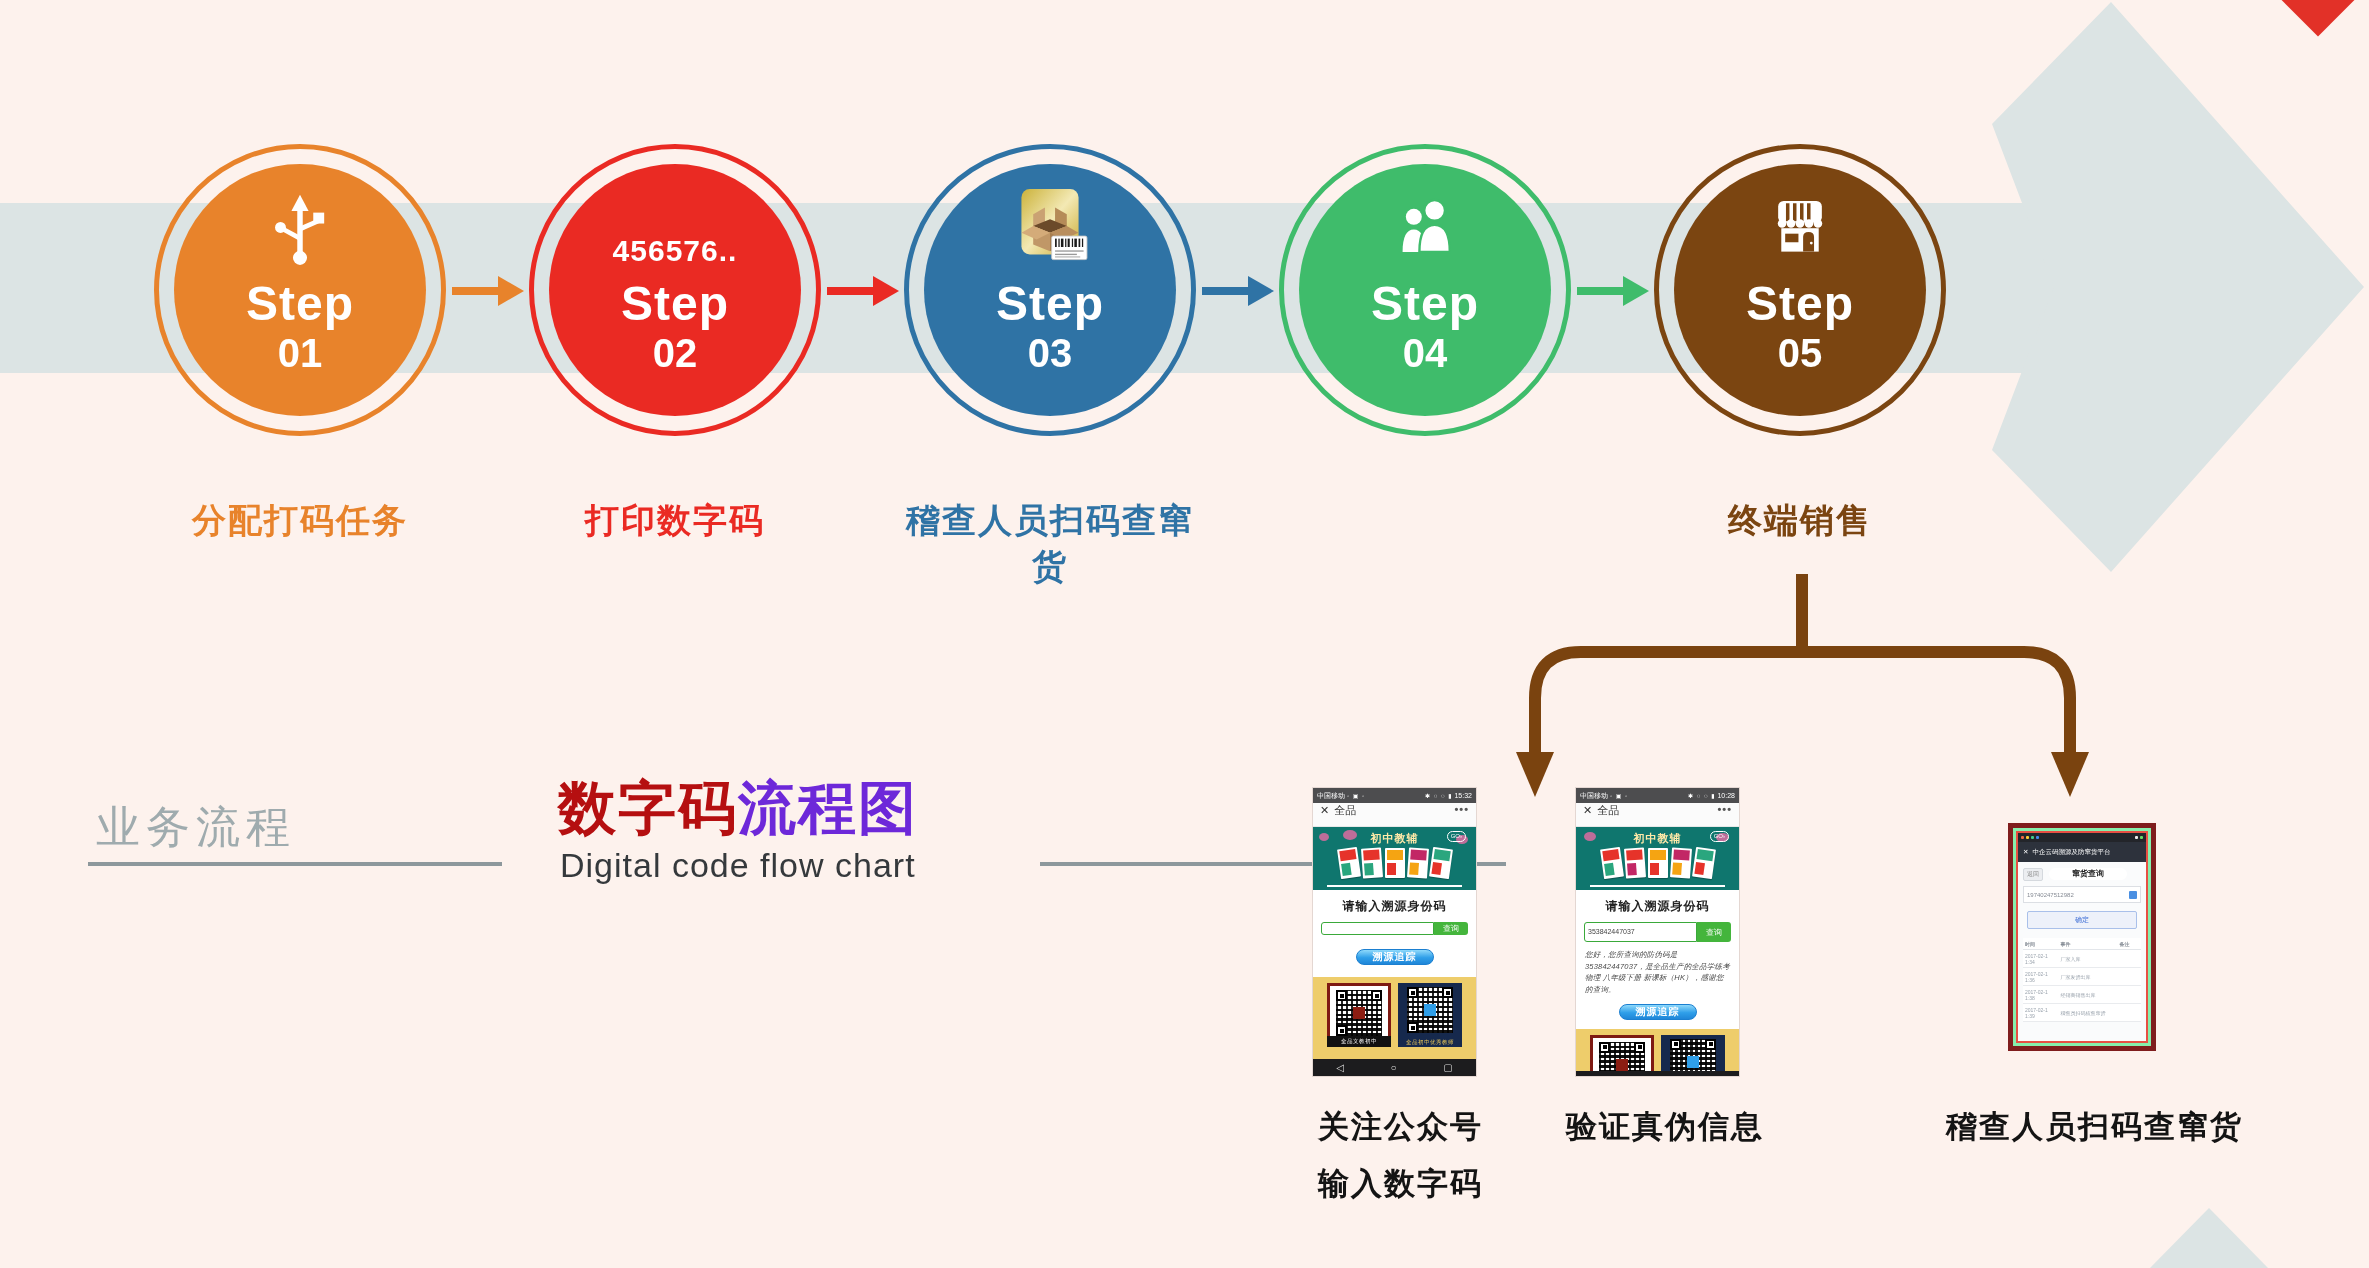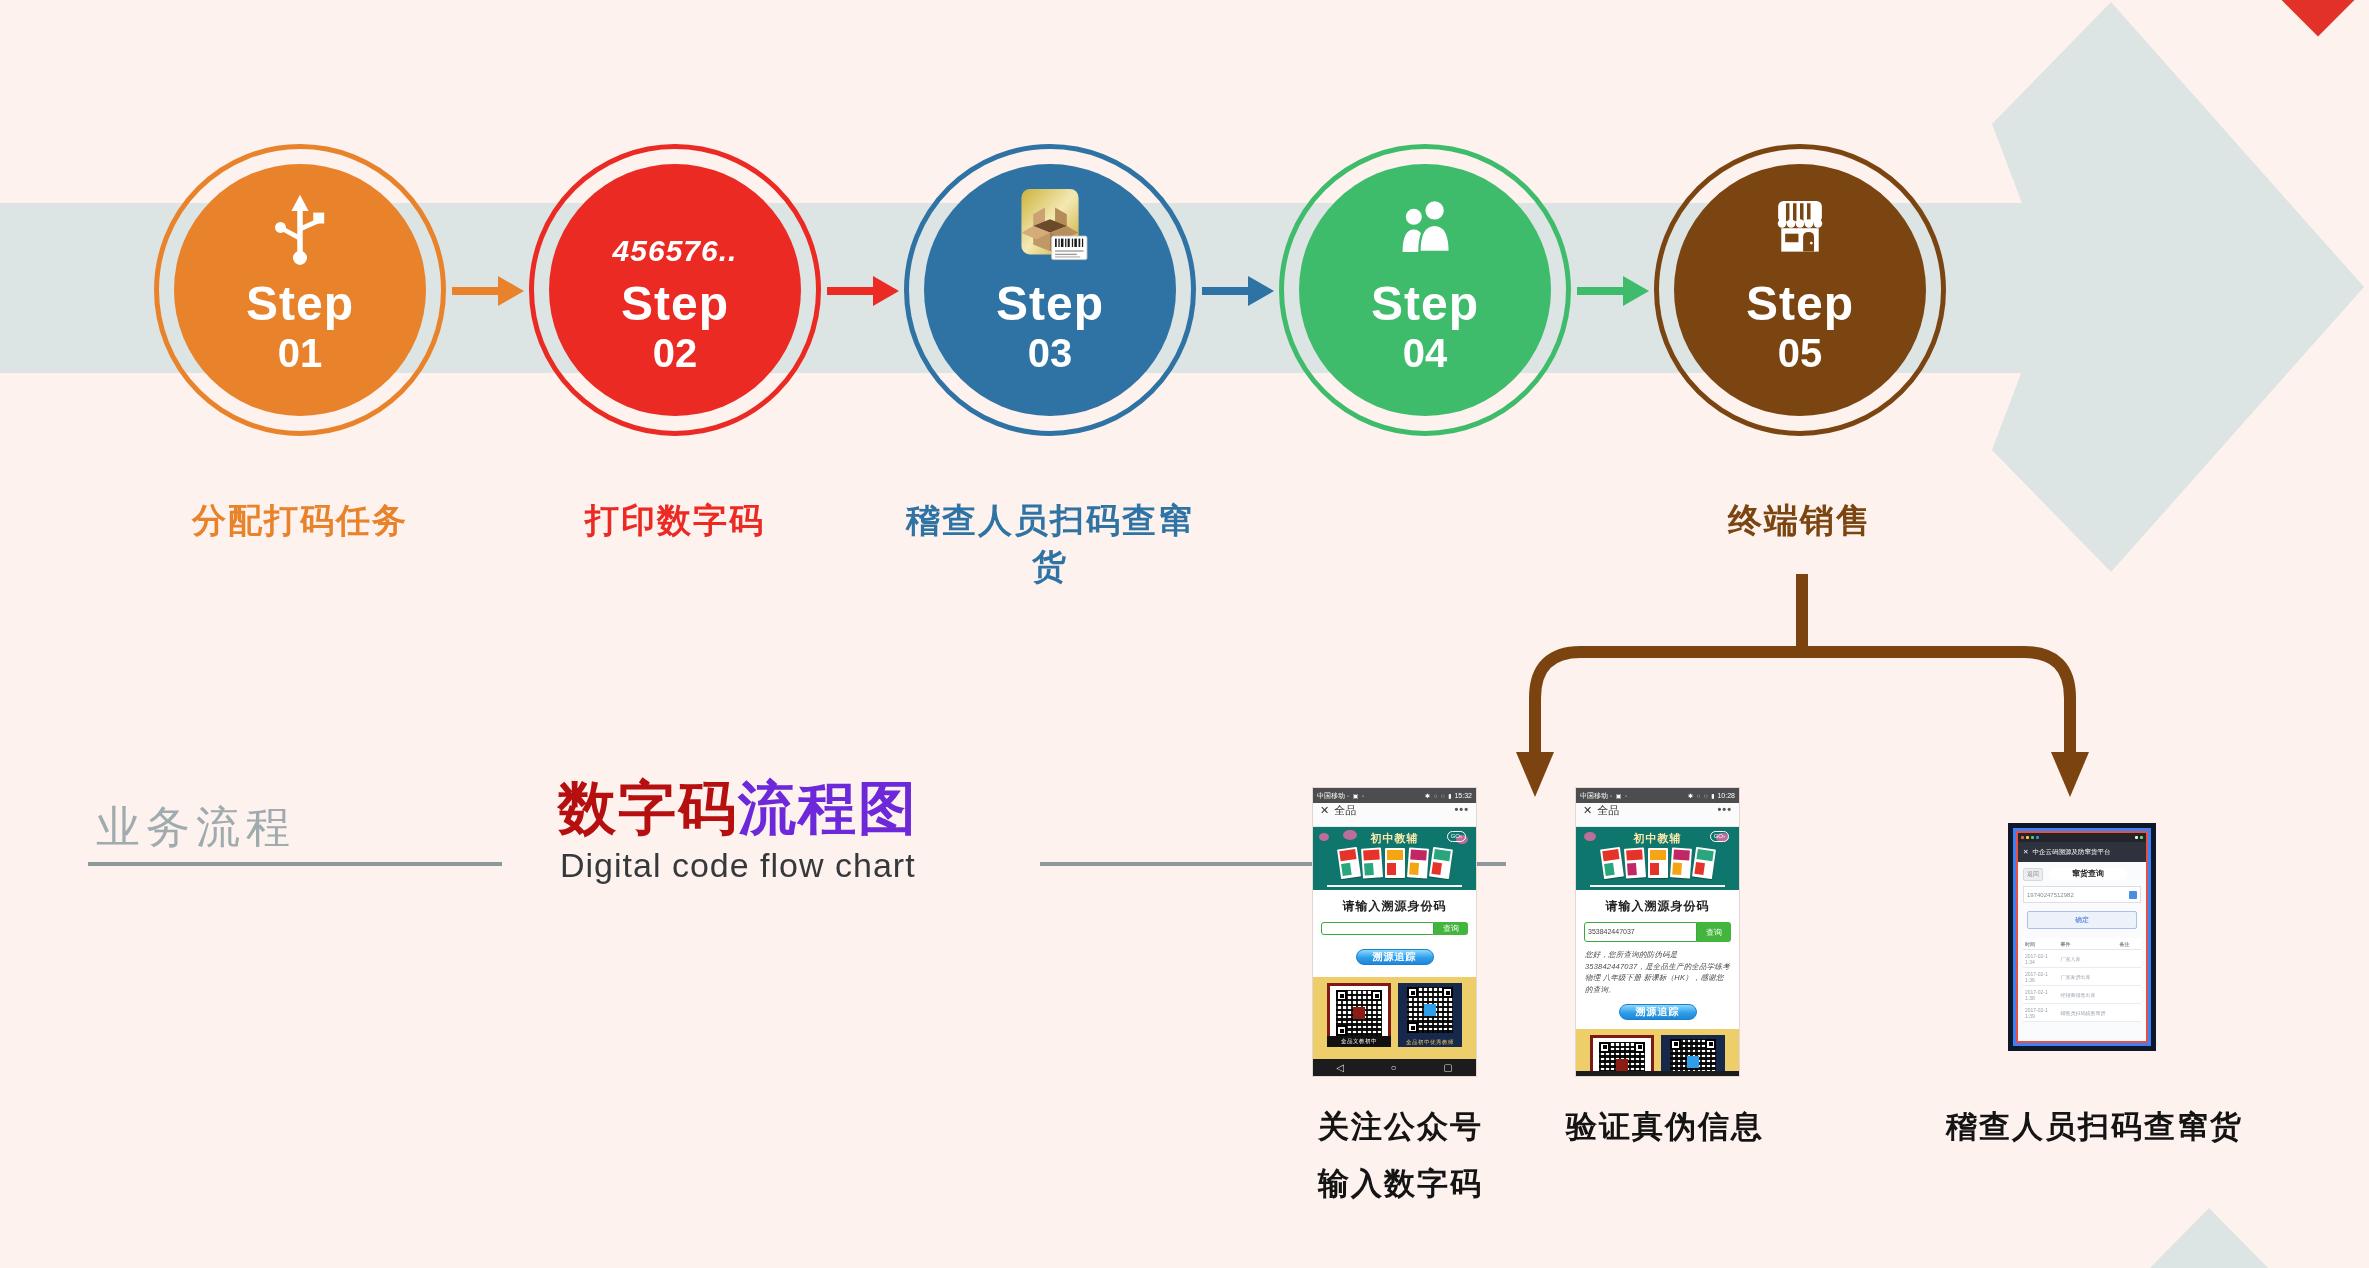--- a/index.html
+++ b/index.html
@@ -10,21 +10,21 @@
   
   #band{left:0;top:203px;width:2058px;height:170px;background:#dce4e4;}
   #chevron{left:1985px;top:0;}
   #corner-diamond{left:2288px;top:-36px;width:60px;height:60px;background:#e23128;transform:rotate(45deg);}
   #bottom-wedge{left:0;top:0;}
 
   
   .step{box-sizing:border-box;width:292px;height:292px;top:144px;border:5px solid var(--c);border-radius:50%;}
   .step .inner{position:absolute;inset:15px;background:var(--c);border-radius:50%;
                display:flex;flex-direction:column;align-items:center;color:#fff;}
-  .step .icon-area{height:104px;display:flex;align-items:flex-end;justify-content:center;padding-top:26px;box-sizing:border-box;font-style:italic;}
+  .step .icon-area{height:104px;display:flex;align-items:flex-end;justify-content:center;padding-top:26px;box-sizing:border-box;}
   .step .stp{font-size:48px;font-weight:bold;letter-spacing:1px;line-height:1.15;margin-top:8px;}
   .step .num{font-size:40px;font-weight:bold;line-height:1.1;}
   .step .digits{font-size:30px;font-weight:bold;letter-spacing:1px;}
   .step-label{top:498px;width:320px;text-align:center;font-size:34px;font-weight:bold;color:var(--c);letter-spacing:2px;}
 
   .flow-arrow .bar{position:absolute;top:287px;height:8px;width:48px;background:var(--c);}
   .flow-arrow .tri{position:absolute;top:276px;width:0;height:0;border-top:15px solid transparent;
                    border-bottom:15px solid transparent;border-left:26px solid var(--c);}
 
   
@@ -82,21 +82,21 @@
   .qr .f1{left:0;top:0;} .qr .f2{right:0;top:0;} .qr .f3{left:0;bottom:0;}
   .qr .logo{position:absolute;left:50%;top:50%;width:12px;height:12px;transform:translate(-50%,-50%);}
   .ribbon{position:absolute;left:-3px;right:-3px;bottom:-3px;height:11px;background:#111;color:#fff;font-size:5.5px;
           display:flex;align-items:center;justify-content:center;letter-spacing:.5px;}
   .qrcap{position:absolute;left:0;right:0;bottom:1px;text-align:center;color:#f0cc5a;font-size:5.5px;letter-spacing:.5px;}
   .androidbar{height:17px;background:#1c1c1e;color:#ddd;display:flex;align-items:center;justify-content:space-around;
               font-size:10px;flex:none;margin-top:auto;}
 
   
   #phone3-frame{left:2008px;top:823px;width:148px;height:228px;box-sizing:border-box;
-                border:5px solid #0f172a;background:#3b82f6;padding:3px;}
+                border:5px solid #7f1d1d;background:#86efac;padding:3px;}
   #phone3-frame .inner-frame{border:2px solid #e75043;height:100%;box-sizing:border-box;overflow:hidden;
                              display:flex;flex-direction:column;filter:blur(.4px);}
   .p3-status{height:9px;background:#23252a;display:flex;align-items:center;gap:2px;padding:0 3px;flex:none;}
   .p3-status b{width:3px;height:3px;border-radius:1px;display:block;}
   .p3-nav{height:20px;background:#2d323c;color:#fff;font-size:6.5px;display:flex;align-items:center;
           padding:0 5px;gap:4px;flex:none;}
   .p3-body{flex:1;background:#fafbfc;display:flex;flex-direction:column;}
   .p3-titlerow{display:flex;align-items:center;margin:5px 5px 0 5px;height:14px;}
   .p3-back{font-size:6px;color:#888;background:#eceef1;border:1px solid #d5d9de;border-radius:2px;padding:1px 3px;}
   .p3-title{flex:1;text-align:center;font-size:8px;font-weight:bold;color:#222;background:#fff;border-radius:6px;

